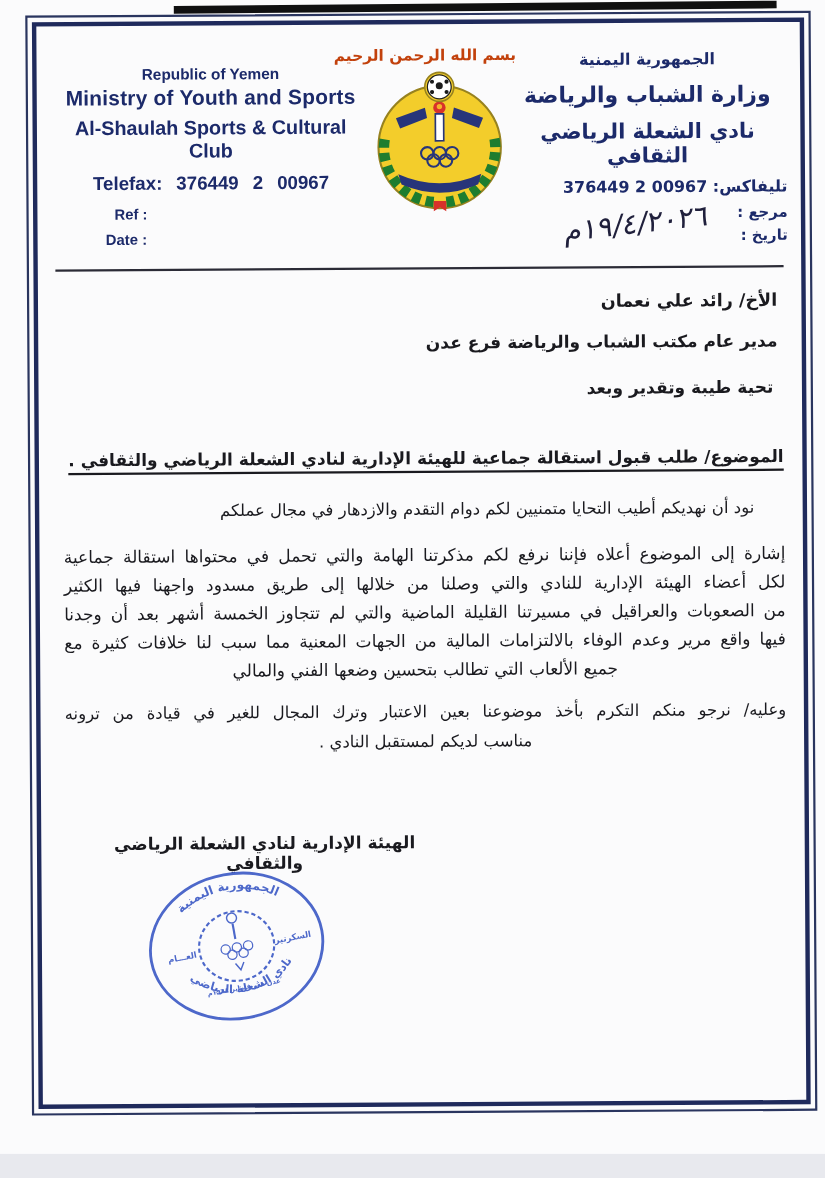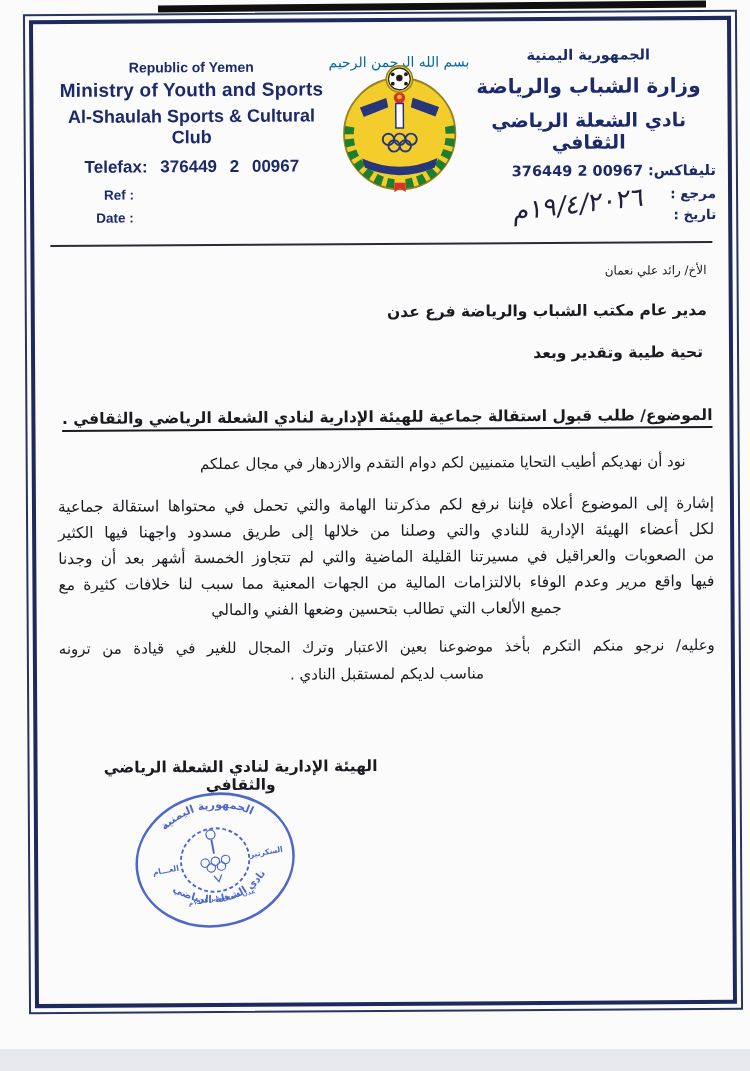--- a/index.html
+++ b/index.html
@@ -23,22 +23,22 @@
   
   .hdr-en { position:absolute; left:14px; top:36px; width:288px; text-align:center;
     color:#1c2a6a; font-weight:bold; font-family:"Liberation Sans","DejaVu Sans",sans-serif; }
   .hdr-en .l1 { font-size:14px; }
   .hdr-en .l2 { font-size:19px; margin-top:4px; letter-spacing:.2px; }
   .hdr-en .l3 { font-size:18px; margin-top:5px; }
   .hdr-en .fax { font-size:17px; margin-top:9px; word-spacing:8px; }
   .hdr-en .ref  { font-size:13.5px; margin-top:10px; text-align:left; padding-left:56px; }
   .hdr-en .date { font-size:13.5px; margin-top:8px;  text-align:left; padding-left:48px; }
 
-  .bismillah { position:absolute; left:296px; top:32px; width:140px; text-align:center;
-    font-size:14px; font-weight:normal; color:#0369a1; white-space:nowrap; }
+  .bismillah { position:absolute; left:296px; top:21px; width:140px; text-align:center;
+    font-size:14px; font-weight:bold; color:#c2410c; white-space:nowrap; }
 
   .logo { position:absolute; left:300px; top:42px; width:132px; height:132px; }
 
   .hdr-ar { position:absolute; left:424px; top:26px; width:262px; text-align:center;
     color:#1c2a6a; font-weight:bold; direction:rtl; }
   .hdr-ar .l1 { font-size:14.5px; }
   .hdr-ar .l2 { font-size:20px;  margin-top:11px; }
   .hdr-ar .l3 { font-size:19px;  margin-top:11px; }
   .hdr-ar .fax { font-size:14.5px; margin-top:10px; text-align:right; padding-right:4px; }
   .hdr-ar .ref  { font-size:13.5px; margin-top:7px; text-align:right; padding-right:4px; }
@@ -46,21 +46,21 @@
 
   .handwrite { position:absolute; right:84px; top:168px; direction:rtl;
     font-size:26px; color:#20203c; transform:rotate(-6deg) skewX(-10deg);
     letter-spacing:2px; }
 
   .divider { position:absolute; left:16px; right:16px; top:221px;
     border-top:2px solid #2b2b36; }
 
   
   .ar { direction:rtl; }
-  .addr1 { position:absolute; right:22px; top:243px; font-size:12px; font-weight:normal; }
+  .addr1 { position:absolute; right:22px; top:243px; font-size:16px; font-weight:bold; }
   .addr2 { position:absolute; right:22px; top:281px; font-size:15.5px; font-weight:bold; }
   .salut { position:absolute; right:26px; top:323px; font-size:15.5px; font-weight:bold; }
   .subject { position:absolute; right:17px; left:22px; top:386px; text-align:right;
     font-size:15.5px; font-weight:bold; text-decoration:underline;
     text-decoration-thickness:1.5px; text-underline-offset:6px; }
   .greeting { position:absolute; right:44px; top:432px; font-size:15px; }
   .para { position:absolute; left:22px; right:16px; top:470px; font-size:15.5px; }
   .para .ln { line-height:26px; text-align:justify; text-align-last:justify; }
   .para .ln.last { text-align:center; text-align-last:center; }
   .closing { position:absolute; left:22px; right:16px; top:612px; font-size:15px; }

